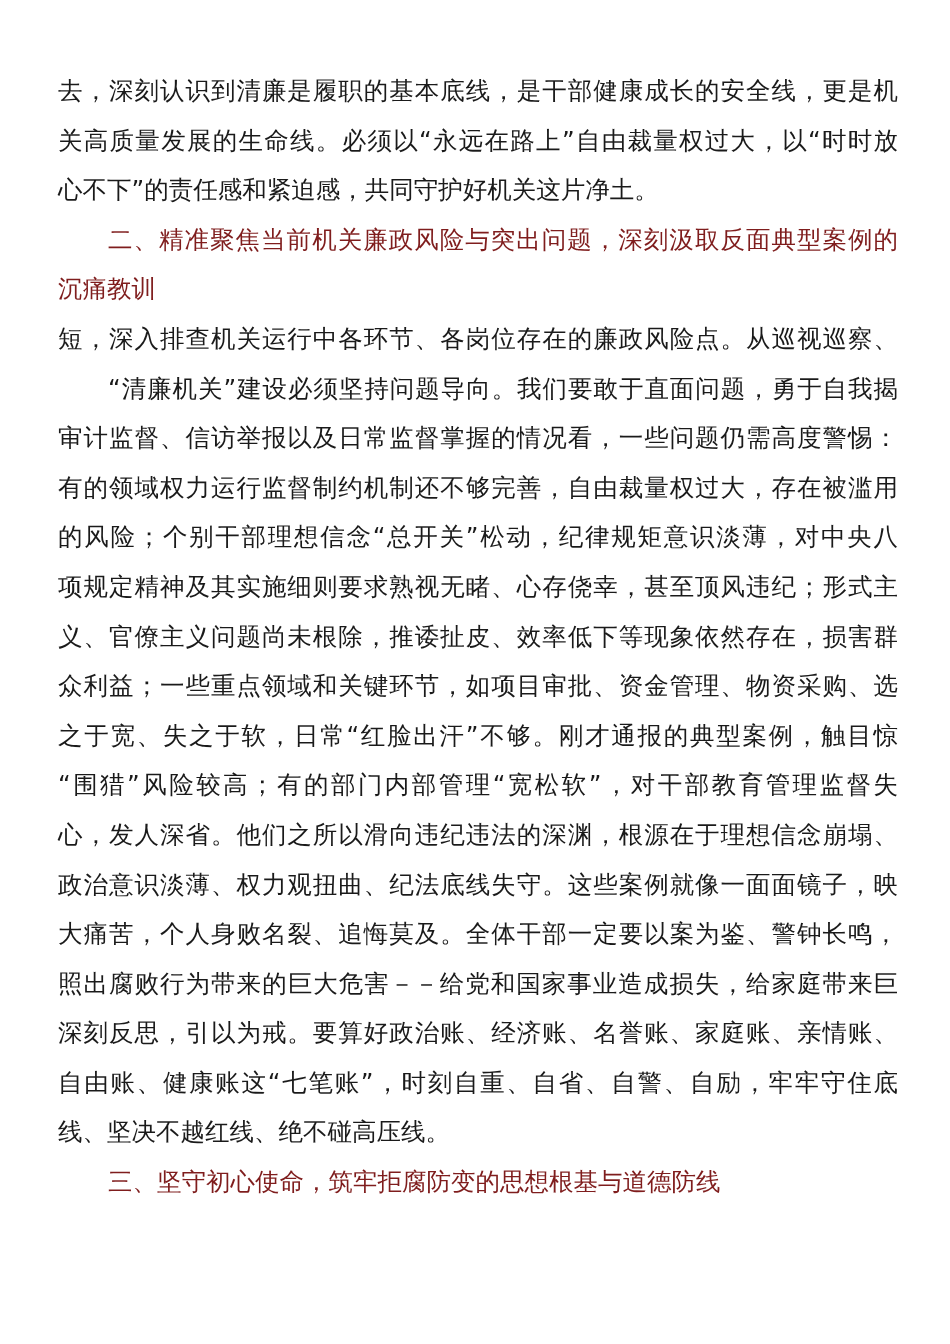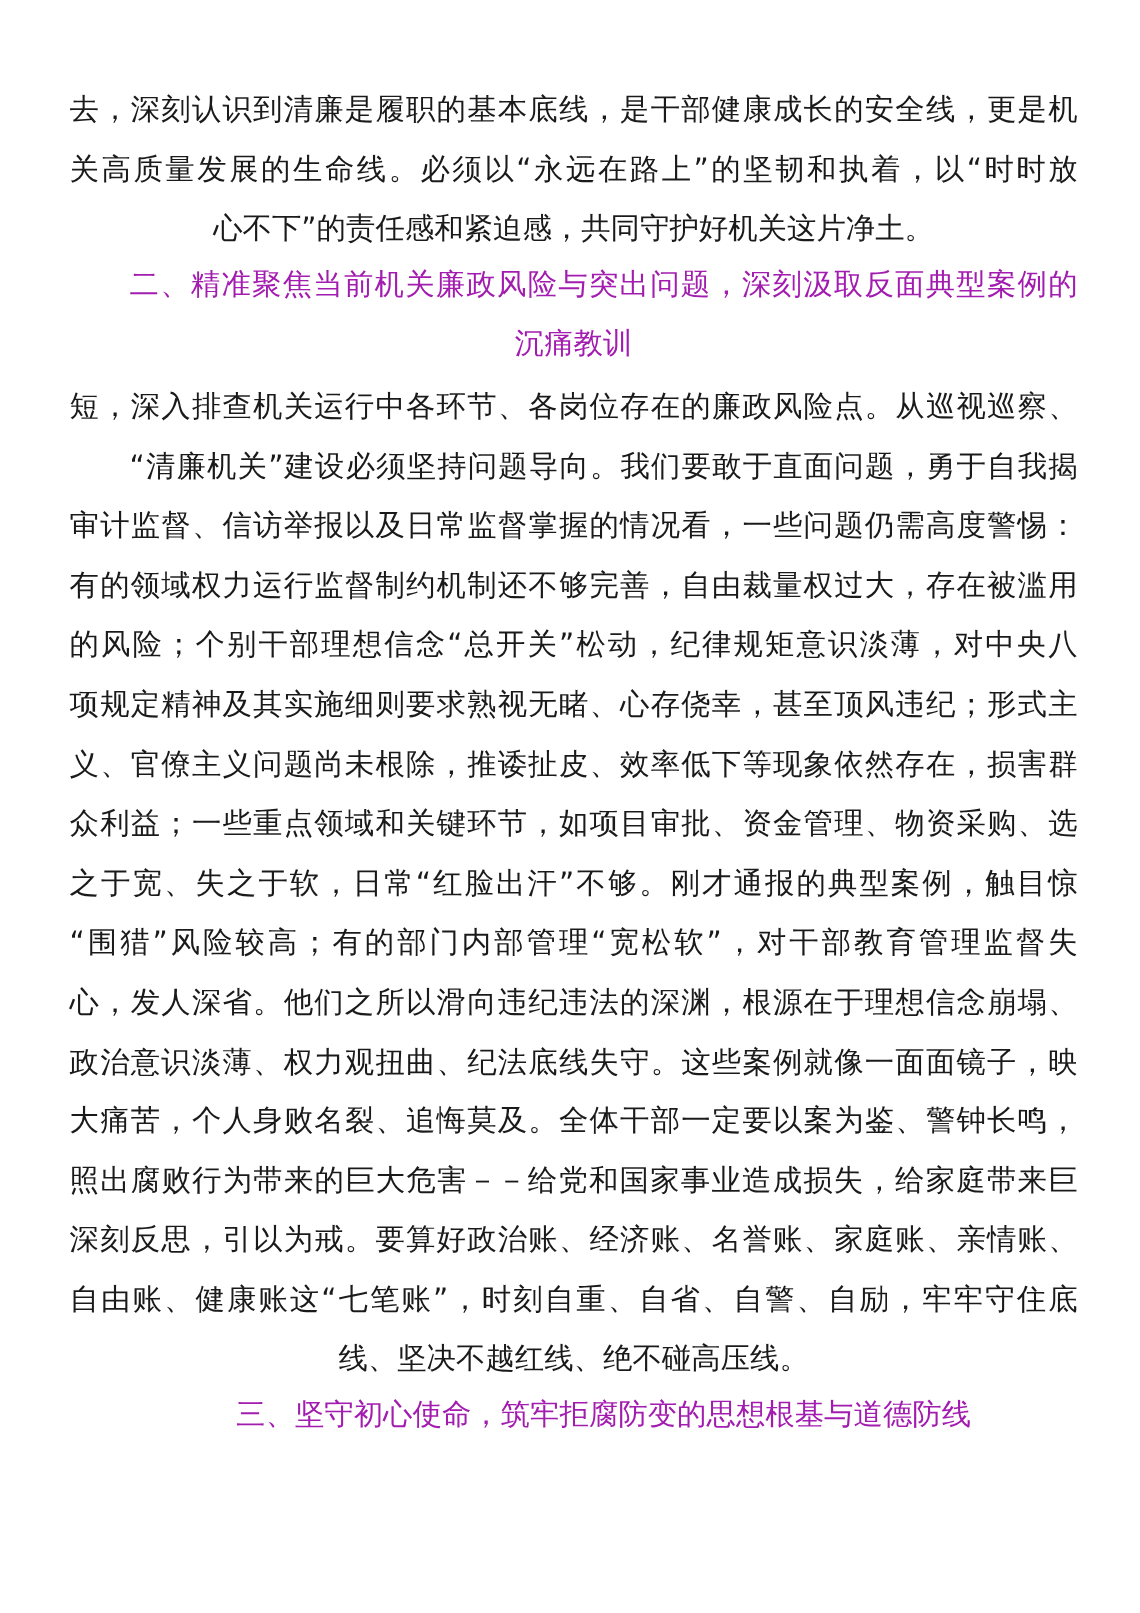--- a/index.html
+++ b/index.html
@@ -30,42 +30,40 @@
     font-size: 24.5px;
     line-height: 49.6px;
     color: #1a1a1a;
     letter-spacing: 0px;
   }
   .line {
     display: block;
     white-space: nowrap;
     height: 49.6px;
     overflow: visible;
-    text-align: center;
   }
   .line.justify {
     text-align: justify;
     text-align-last: justify;
   }
   .line.indent {
     padding-left: 50px;
   }
   .heading {
-    color: #a21caf;
-    font-family: Liberation Mono, monospace;
+    color: #7f1d1d;
   }
 </style>
 </head>
 <body>
 
 <div class="page">
   <div class="text-block">
 
     <span class="line justify">去，深刻认识到清廉是履职的基本底线，是干部健康成长的安全线，更是机</span>
-    <span class="line justify">关高质量发展的生命线。必须以“永远在路上”的坚韧和执着，以“时时放</span>
+    <span class="line justify">关高质量发展的生命线。必须以“永远在路上”自由裁量权过大，以“时时放</span>
     <span class="line">心不下”的责任感和紧迫感，共同守护好机关这片净土。</span>
 
     <span class="line justify indent heading">二、精准聚焦当前机关廉政风险与突出问题，深刻汲取反面典型案例的</span>
     <span class="line heading">沉痛教训</span>
 
     <span class="line justify">短，深入排查机关运行中各环节、各岗位存在的廉政风险点。从巡视巡察、</span>
     <span class="line justify indent">“清廉机关”建设必须坚持问题导向。我们要敢于直面问题，勇于自我揭</span>
     <span class="line justify">审计监督、信访举报以及日常监督掌握的情况看，一些问题仍需高度警惕：</span>
     <span class="line justify">有的领域权力运行监督制约机制还不够完善，自由裁量权过大，存在被滥用</span>
     <span class="line justify">的风险；个别干部理想信念“总开关”松动，纪律规矩意识淡薄，对中央八</span>

